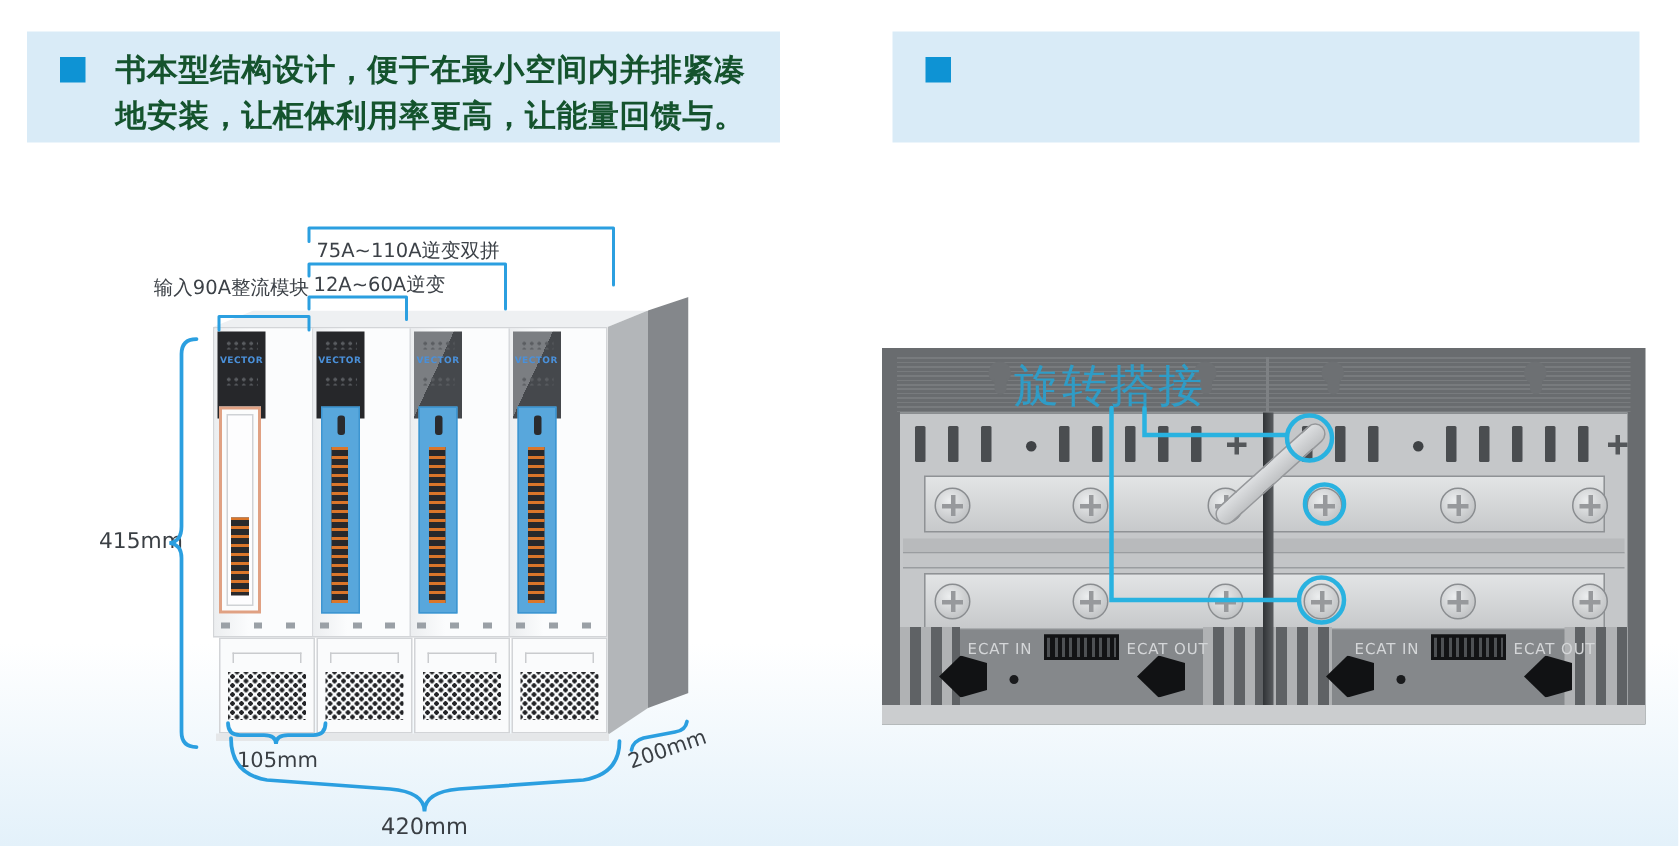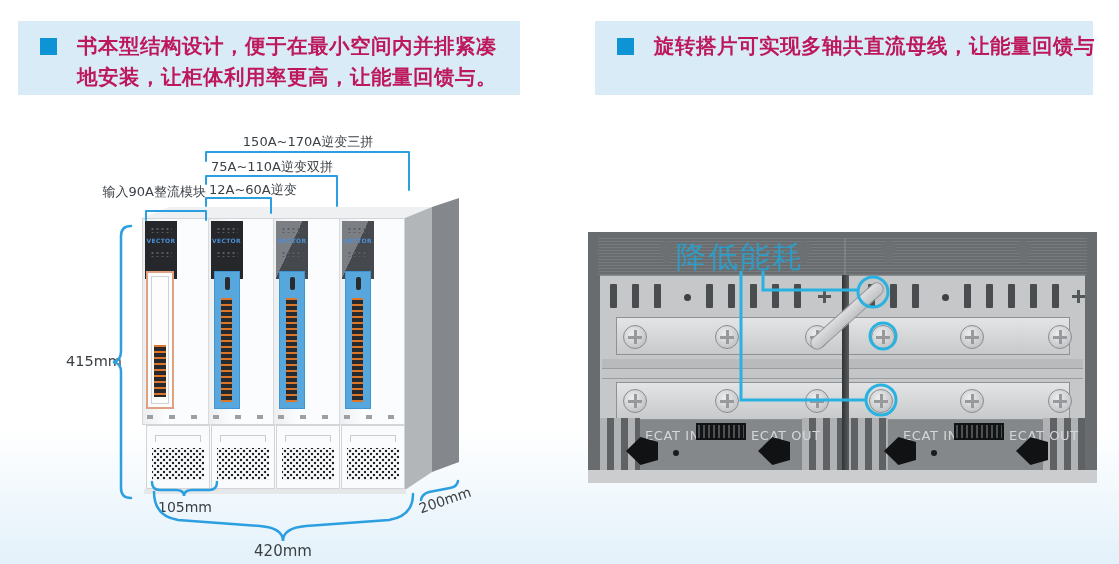--- a/index.html
+++ b/index.html
@@ -5,21 +5,21 @@
   html,body{margin:0;padding:0;}
   body{font-family:"DejaVu Sans","Liberation Sans",sans-serif;}
   #canvas{position:relative;width:1119px;height:564px;overflow:hidden;
     background:linear-gradient(180deg,#ffffff 0%,#ffffff 76%,#e3f1fa 100%);}
 
   
   .note{position:absolute;box-sizing:border-box;height:74px;background:#d9ebf7;
     display:flex;align-items:flex-start;padding:10px 14px 0 22px;}
   .note .sq{width:17px;height:17px;background:#0e93d4;margin-top:7px;flex:0 0 auto;}
   .note .txt{margin-left:20px;font-size:20.5px;line-height:31px;font-weight:600;
-    color:#be185d;letter-spacing:.5px;white-space:nowrap;}
+    color:#14532d;letter-spacing:.5px;white-space:nowrap;}
   #note1{left:18px;top:21px;width:502px;}
   #note2{left:595px;top:21px;width:498px;}
 
   
   .lab{position:absolute;font-size:13px;color:#3c4147;white-space:nowrap;}
   .dim{position:absolute;font-size:14px;color:#3a3f44;white-space:nowrap;}
 
   
   #machine{position:absolute;left:142px;top:196px;width:318px;height:306px;}
   #machine .layer{position:absolute;left:0;top:0;width:100%;height:100%;}
@@ -86,21 +86,21 @@
     background:linear-gradient(180deg,#e2e4e5,#c7c9cb);border:1px solid #8f9295;}
   .screw{width:24px;height:24px;border-radius:50%;box-sizing:border-box;
     background:radial-gradient(circle at 40% 35%,#eceeef,#b4b6b8);border:1px solid #8a8d90;}
   .screw::before,.screw::after{content:"";position:absolute;background:#97999c;}
   .screw::before{left:4px;top:10px;width:14px;height:3px;}
   .screw::after{left:10px;top:4px;width:3px;height:14px;}
   .ledge{left:14px;width:481px;height:9px;background:#b8babc;border-bottom:1px solid #9a9da0;}
   .seam{left:254px;top:43px;width:7px;height:195px;background:linear-gradient(90deg,#303336,#5a5d60);}
   .lower{left:12px;top:188px;width:485px;height:50px;background:#85888b;}
   .fins{top:186px;height:52px;background:repeating-linear-gradient(90deg,#b0b2b4 0 7px,#5f6265 7px 14px);}
-  .ecat{top:196px;font-size:13px;letter-spacing:.6px;color:#d4d6d8;white-space:nowrap;}
+  .ecat{top:196px;font-size:10px;letter-spacing:.6px;color:#d4d6d8;white-space:nowrap;}
   .teeth{top:191px;width:50px;height:17px;background:#121315;box-sizing:border-box;
     border:2px solid #121315;
     background-image:repeating-linear-gradient(90deg,#4e5154 0 2px,transparent 2px 5px);}
   .wedge{top:205px;width:32px;height:28px;background:#111214;
     clip-path:polygon(0% 50%,45% 0%,100% 18%,100% 82%,45% 100%);}
   .bdot{top:218px;width:6px;height:6px;border-radius:50%;background:#1a1b1d;}
   .pbase{left:0;top:238px;width:509px;height:13px;background:#cbcdcf;}
   .tab{left:212px;top:77px;width:94px;height:14px;border-radius:7px;box-sizing:border-box;
     background:linear-gradient(180deg,#dddfe1,#c0c2c4);border:1px solid #96989b;
     transform:rotate(-42deg);}
@@ -114,21 +114,21 @@
   <div id="note1" class="note">
     <span class="sq"></span>
     <div class="txt">
       <span>书本型结构设计，便于在最小空间内并排紧凑</span><br>
       <span>地安装，让柜体利用率更高，让能量回馈与。</span>
     </div>
   </div>
   <div id="note2" class="note">
     <span class="sq"></span>
     <div class="txt">
-      <span>旋转搭片可实现多轴共直流母线，让能量回馈与</span><br>
+      <br>
     </div>
   </div>
 
   <div id="machine">
     <div class="layer m-topface"></div>
     <div class="layer m-sidelight"></div>
     <div class="layer m-sidedark"></div>
     <div class="m-front">
       <div class="module m1">
         <div class="mtop">
@@ -184,21 +184,20 @@
       <div class="fan">
           <div class="vent"></div>
         </div>
     </div>
     <div class="m-base"></div>
   </div>
 
   <span class="lab" style="left:100px;top:183px;width:106px;text-align:right;">输入90A整流模块</span>
   <span class="lab" style="left:209px;top:181px;">12A~60A逆变</span>
   <span class="lab" style="left:206px;top:158px;width:132px;text-align:center;">75A~110A逆变双拼</span>
-  <span class="lab" style="left:206px;top:133px;width:204px;text-align:center;">150A~170A逆变三拼</span>
   <span class="dim" style="left:66px;top:353px;width:52px;text-align:right;font-size:14.5px;">415mm</span>
   <span class="dim" style="left:158px;top:499px;">105mm</span>
   <span class="dim" style="left:252px;top:542px;width:62px;text-align:center;font-size:15px;">420mm</span>
   <span class="dim" style="left:418px;top:492px;transform:rotate(-19deg);">200mm</span>
 
   <svg id="ann" width="1119" height="564" viewBox="0 0 1119 564">
     <g stroke="#2b9fe0" stroke-width="2" fill="none" stroke-linecap="round">
       <path d="M206 152 H409 M206 152 V161 M409 152 V190"></path>
       <path d="M206 176 H337 M206 176 V184 M337 176 V206"></path>
       <path d="M206 198 H271 M206 198 V206 M271 198 V213"></path>
@@ -285,16 +284,16 @@
     <div class="abs tab"></div>
     <svg class="abs" style="left:0;top:0;" width="509" height="251" viewBox="0 0 509 251">
       <g stroke="#29b2e0" stroke-width="3" fill="none" stroke-linecap="round">
         <path d="M153 40 V168 H277"></path>
         <path d="M175 40 V58 H269"></path>
         <circle cx="285" cy="60" r="15"></circle>
         <circle cx="295" cy="104" r="13"></circle>
         <circle cx="293" cy="168" r="15"></circle>
       </g>
     </svg>
-    <span class="abs rot-title">降低能耗</span>
+    <span class="abs rot-title">旋转搭接</span>
   </div>
 
 </div>
 
 </body></html>

